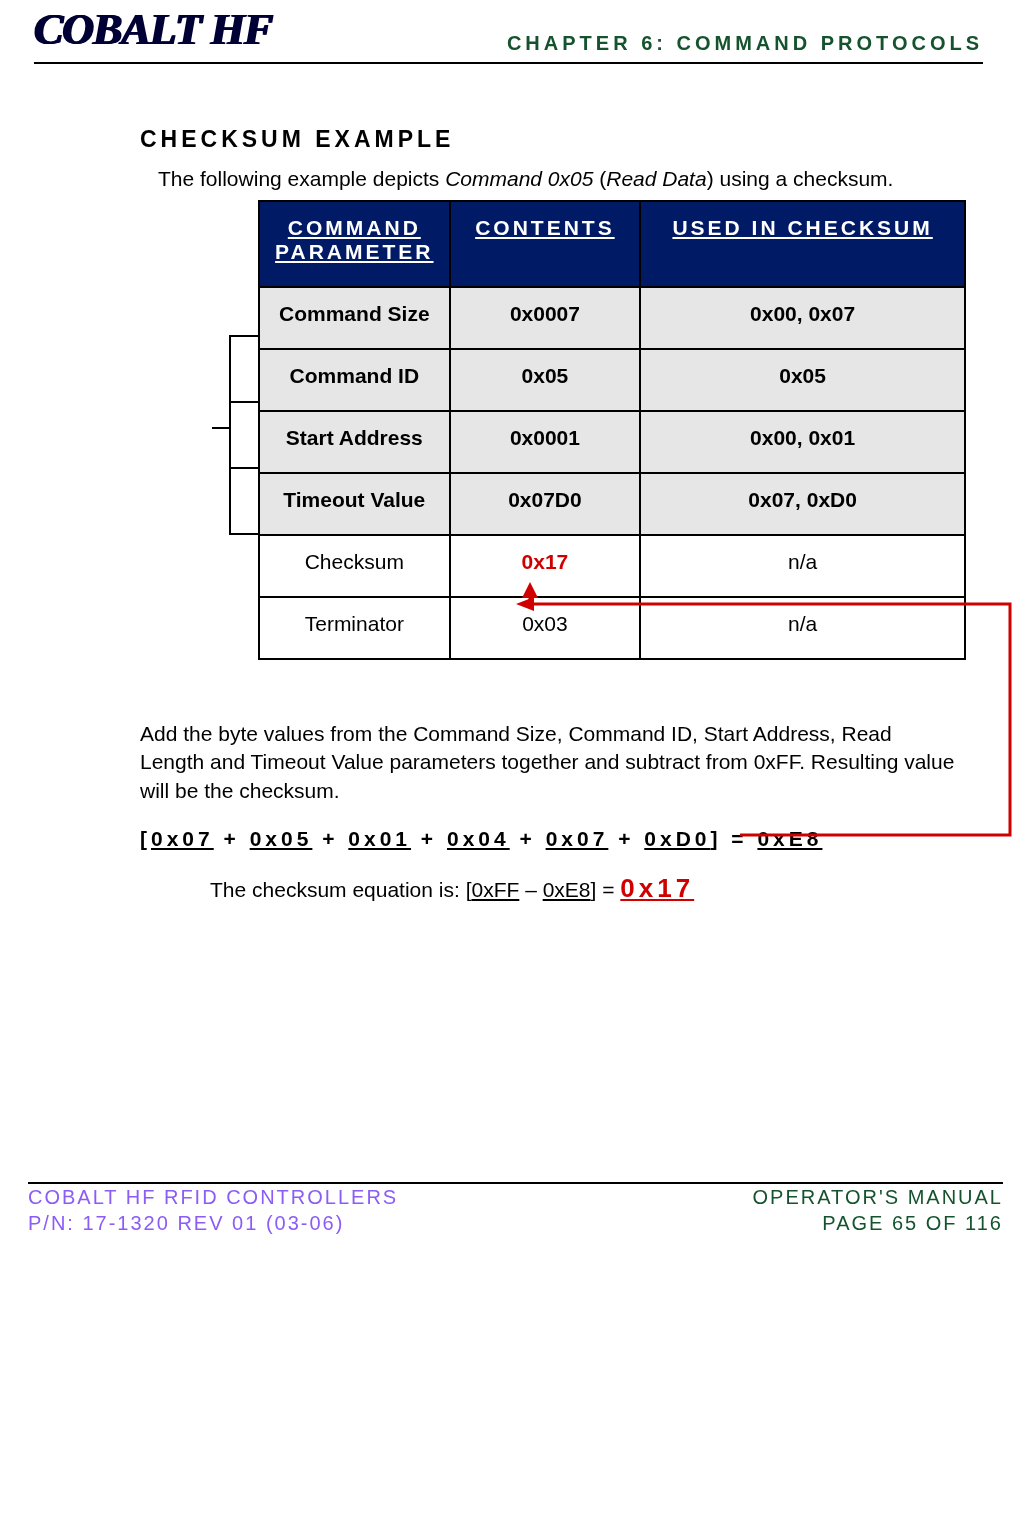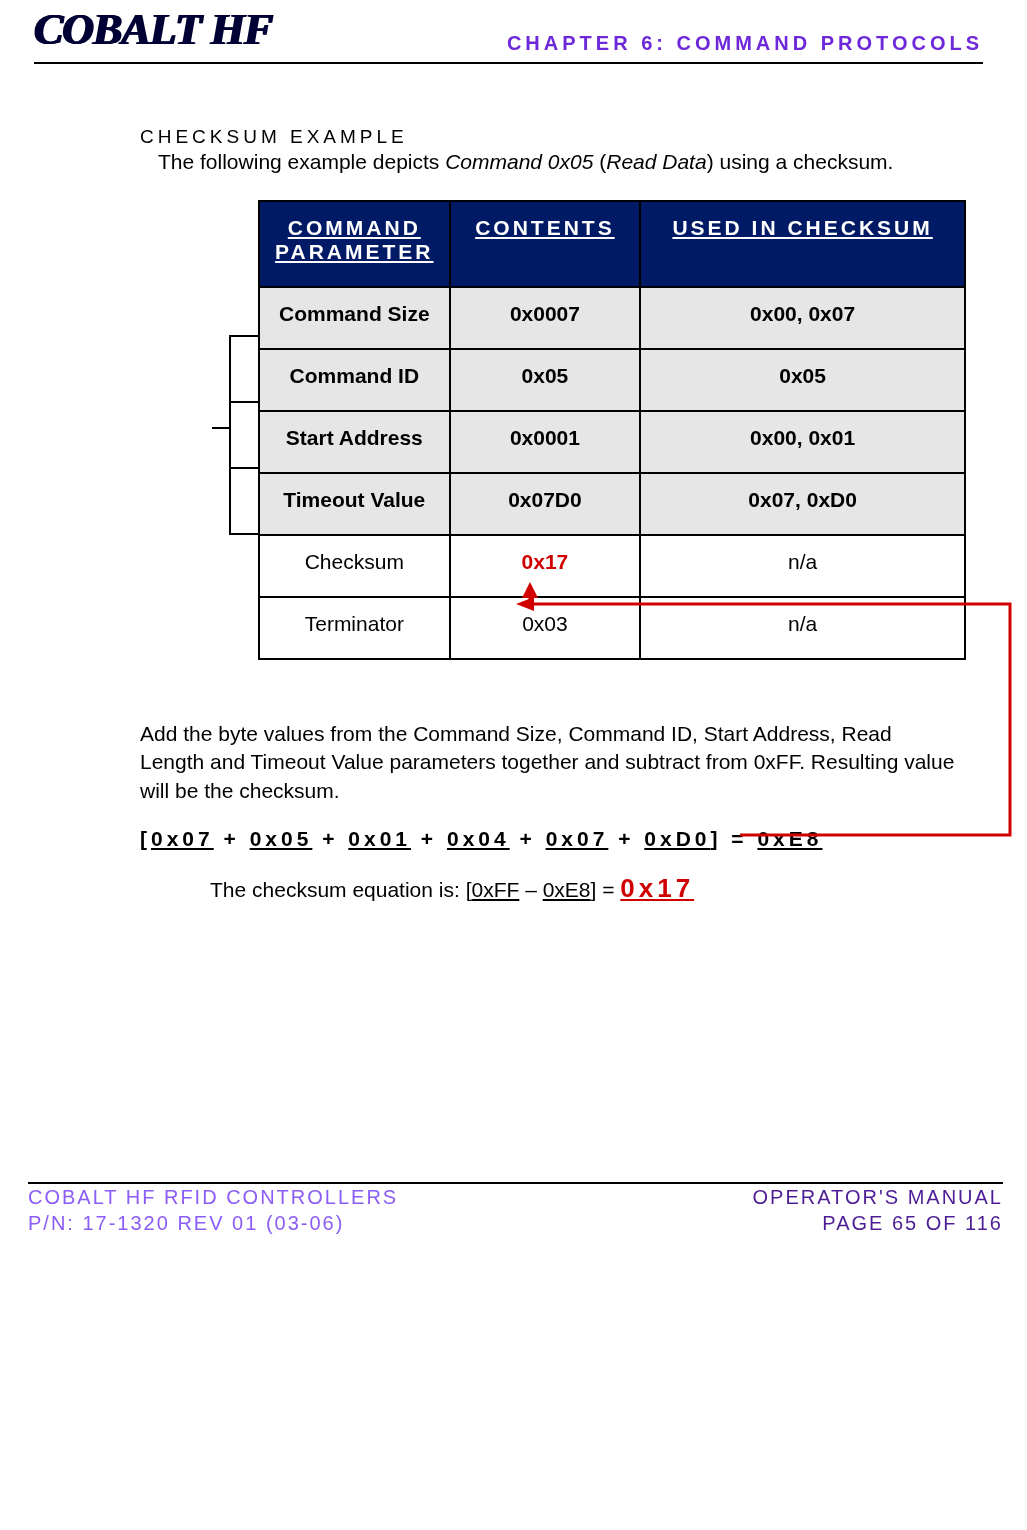--- a/index.html
+++ b/index.html
@@ -20,33 +20,33 @@
     font-style: italic; font-weight: 900;
     letter-spacing:-1px;
     font-size:44px;
     color:#000034;
     text-shadow: 1px 0 #000034, -1px 0 #000034;
   }
   .chapter-title {
     position:absolute; top:32px; right:44px;
     font-family: Arial, Helvetica, sans-serif;
     font-weight:bold; letter-spacing:4px;
-    color:#6d28d9; font-size:20px;
+    color:#14532d; font-size:20px;
   }
   .header-rule {
     position:absolute; top:62px; left:34px; right:44px;
     border-top:2px solid #000;
   }
 
   
   .content { position:absolute; top:126px; left:140px; right:70px; }
   .section-heading {
-    font-size:19px; font-weight:normal; font-variant: small-caps;
+    font-size:23px; font-weight:bold; font-variant: small-caps;
     letter-spacing:4px; color:#000;
-    margin-bottom:0;
+    margin-bottom:12px;
   }
   .intro { margin-left:18px; font-size:21px; line-height:1.35; }
 
   .table-wrap { position:absolute; top:200px; left:258px; width:708px; }
   table.cmdtbl { border-collapse:collapse; width:100%; border:2px solid #000; }
   table.cmdtbl th, table.cmdtbl td {
     border:2px solid #000;
     padding:14px 12px 22px 12px;
     font-size:21px; text-align:center; vertical-align:top;
   }
@@ -73,21 +73,21 @@
   .below { position:absolute; top:720px; left:140px; right:70px; font-size:21px; line-height:1.35; }
   .eqline { letter-spacing:4px; font-weight:bold; margin-top:20px; }
   .eqline .u{ text-decoration:underline; }
   .eqline2 { margin-top:18px; margin-left:70px; }
   .eqline2 .u{ text-decoration:underline; }
   .eqline2 .result{ color:#d00000; font-weight:bold; text-decoration:underline; letter-spacing:4px; font-size:26px;}
 
   
   .footer-rule { position:absolute; left:28px; right:24px; bottom:74px; border-top:2px solid #000; }
   .footer-left { position:absolute; left:28px; bottom:22px; color:#8b5cf6; letter-spacing:2px; font-size:20px; line-height:1.3; }
-  .footer-right { position:absolute; right:24px; bottom:22px; color:#4c1d95; letter-spacing:2px; font-size:20px; text-align:right; line-height:1.3; }
+  .footer-right { position:absolute; right:24px; bottom:22px; color:#14532d; letter-spacing:2px; font-size:20px; text-align:right; line-height:1.3; }
 
   
   .overlay { position:absolute; top:0; left:0; width:1027px; height:1530px; pointer-events:none; }
 </style>
 </head>
 <body>
 
 <div class="page">
 
   <div class="logo">COBALT HF</div>

